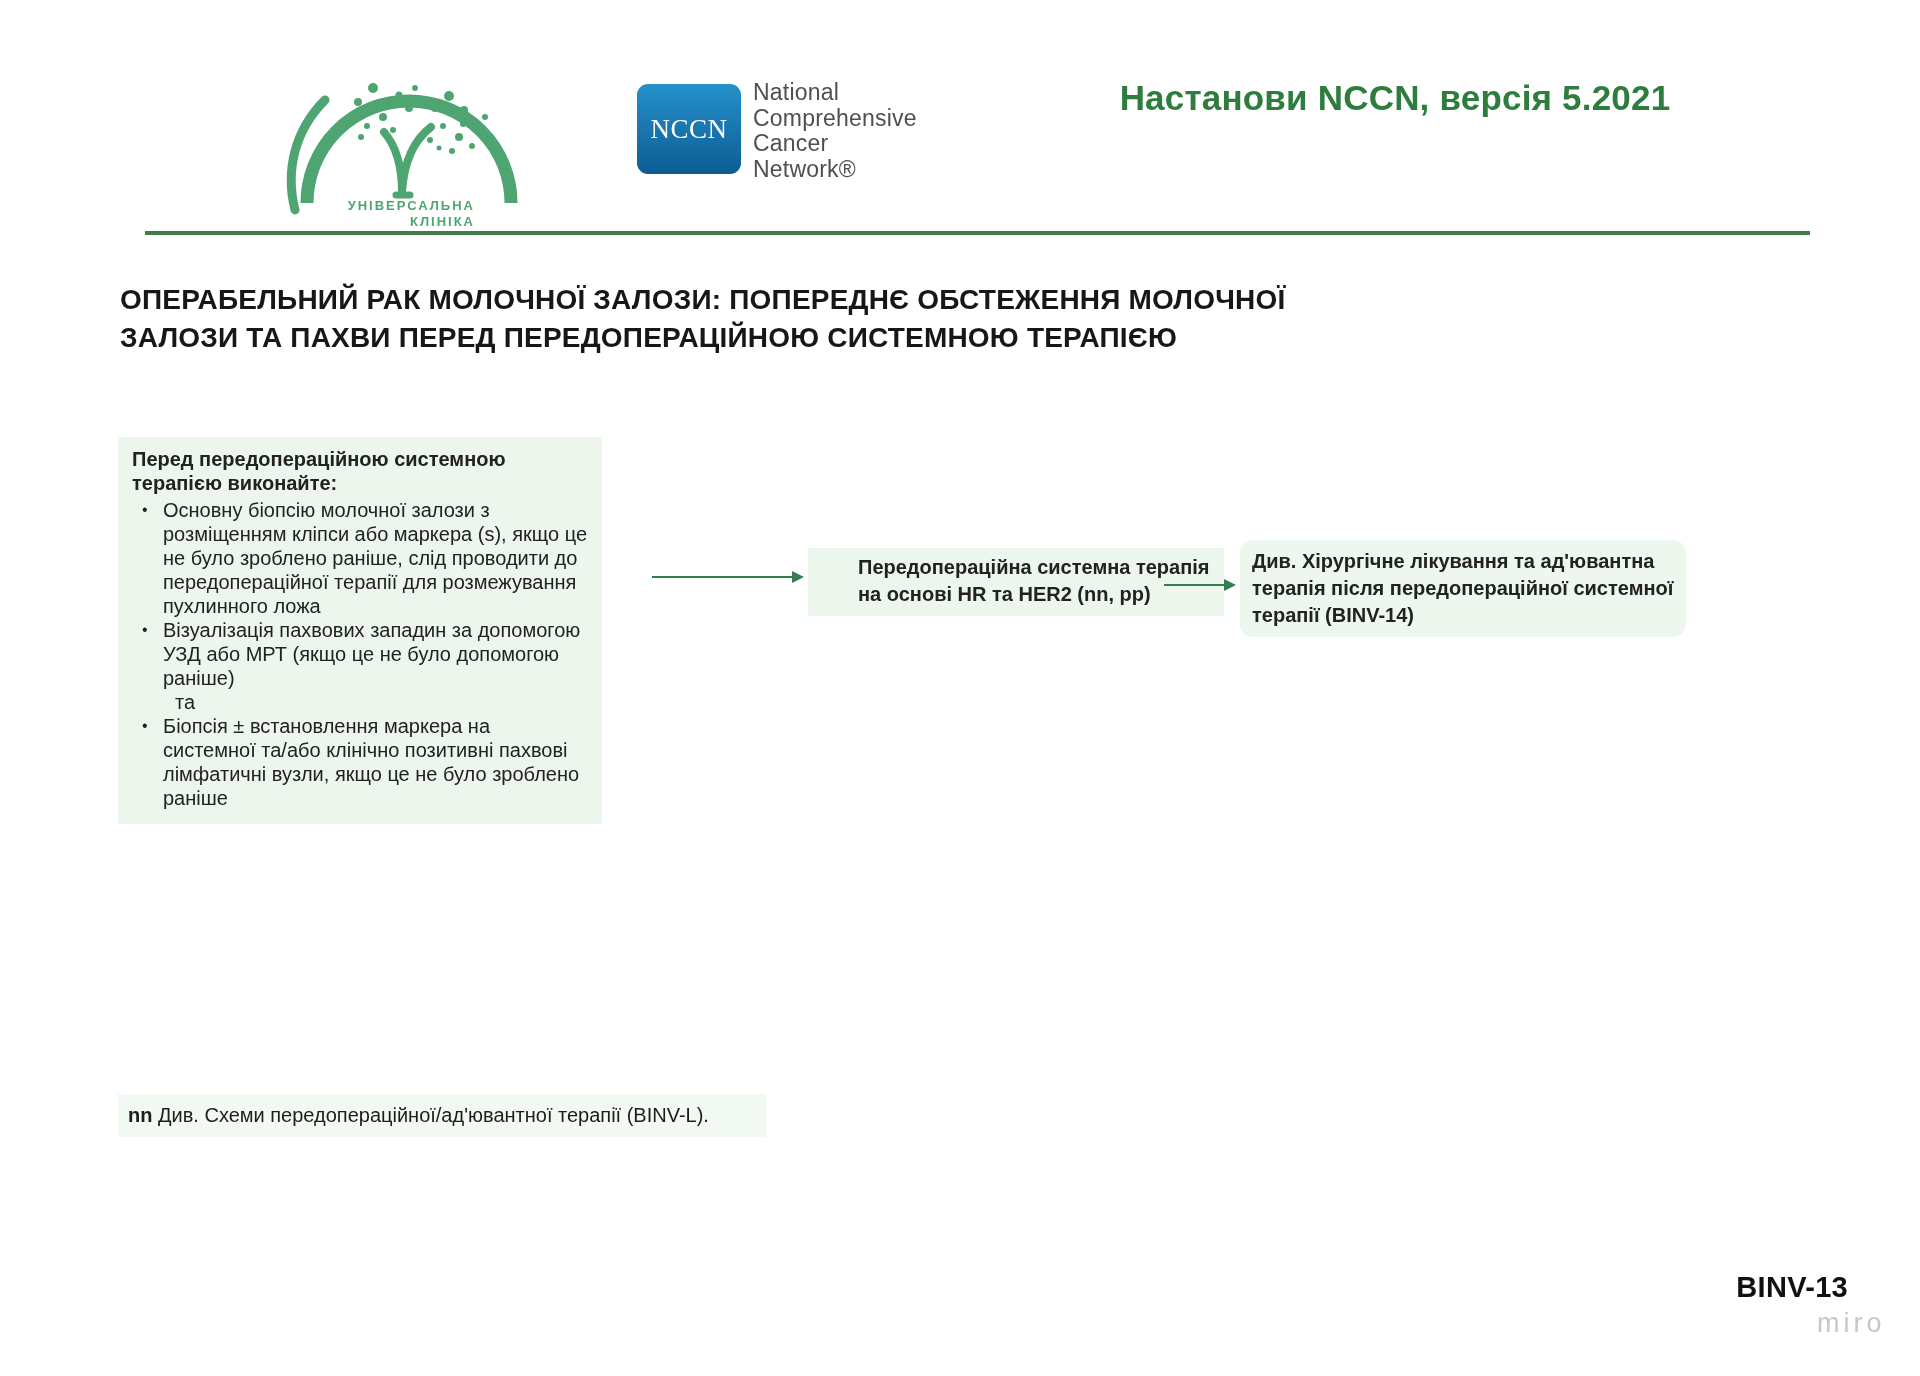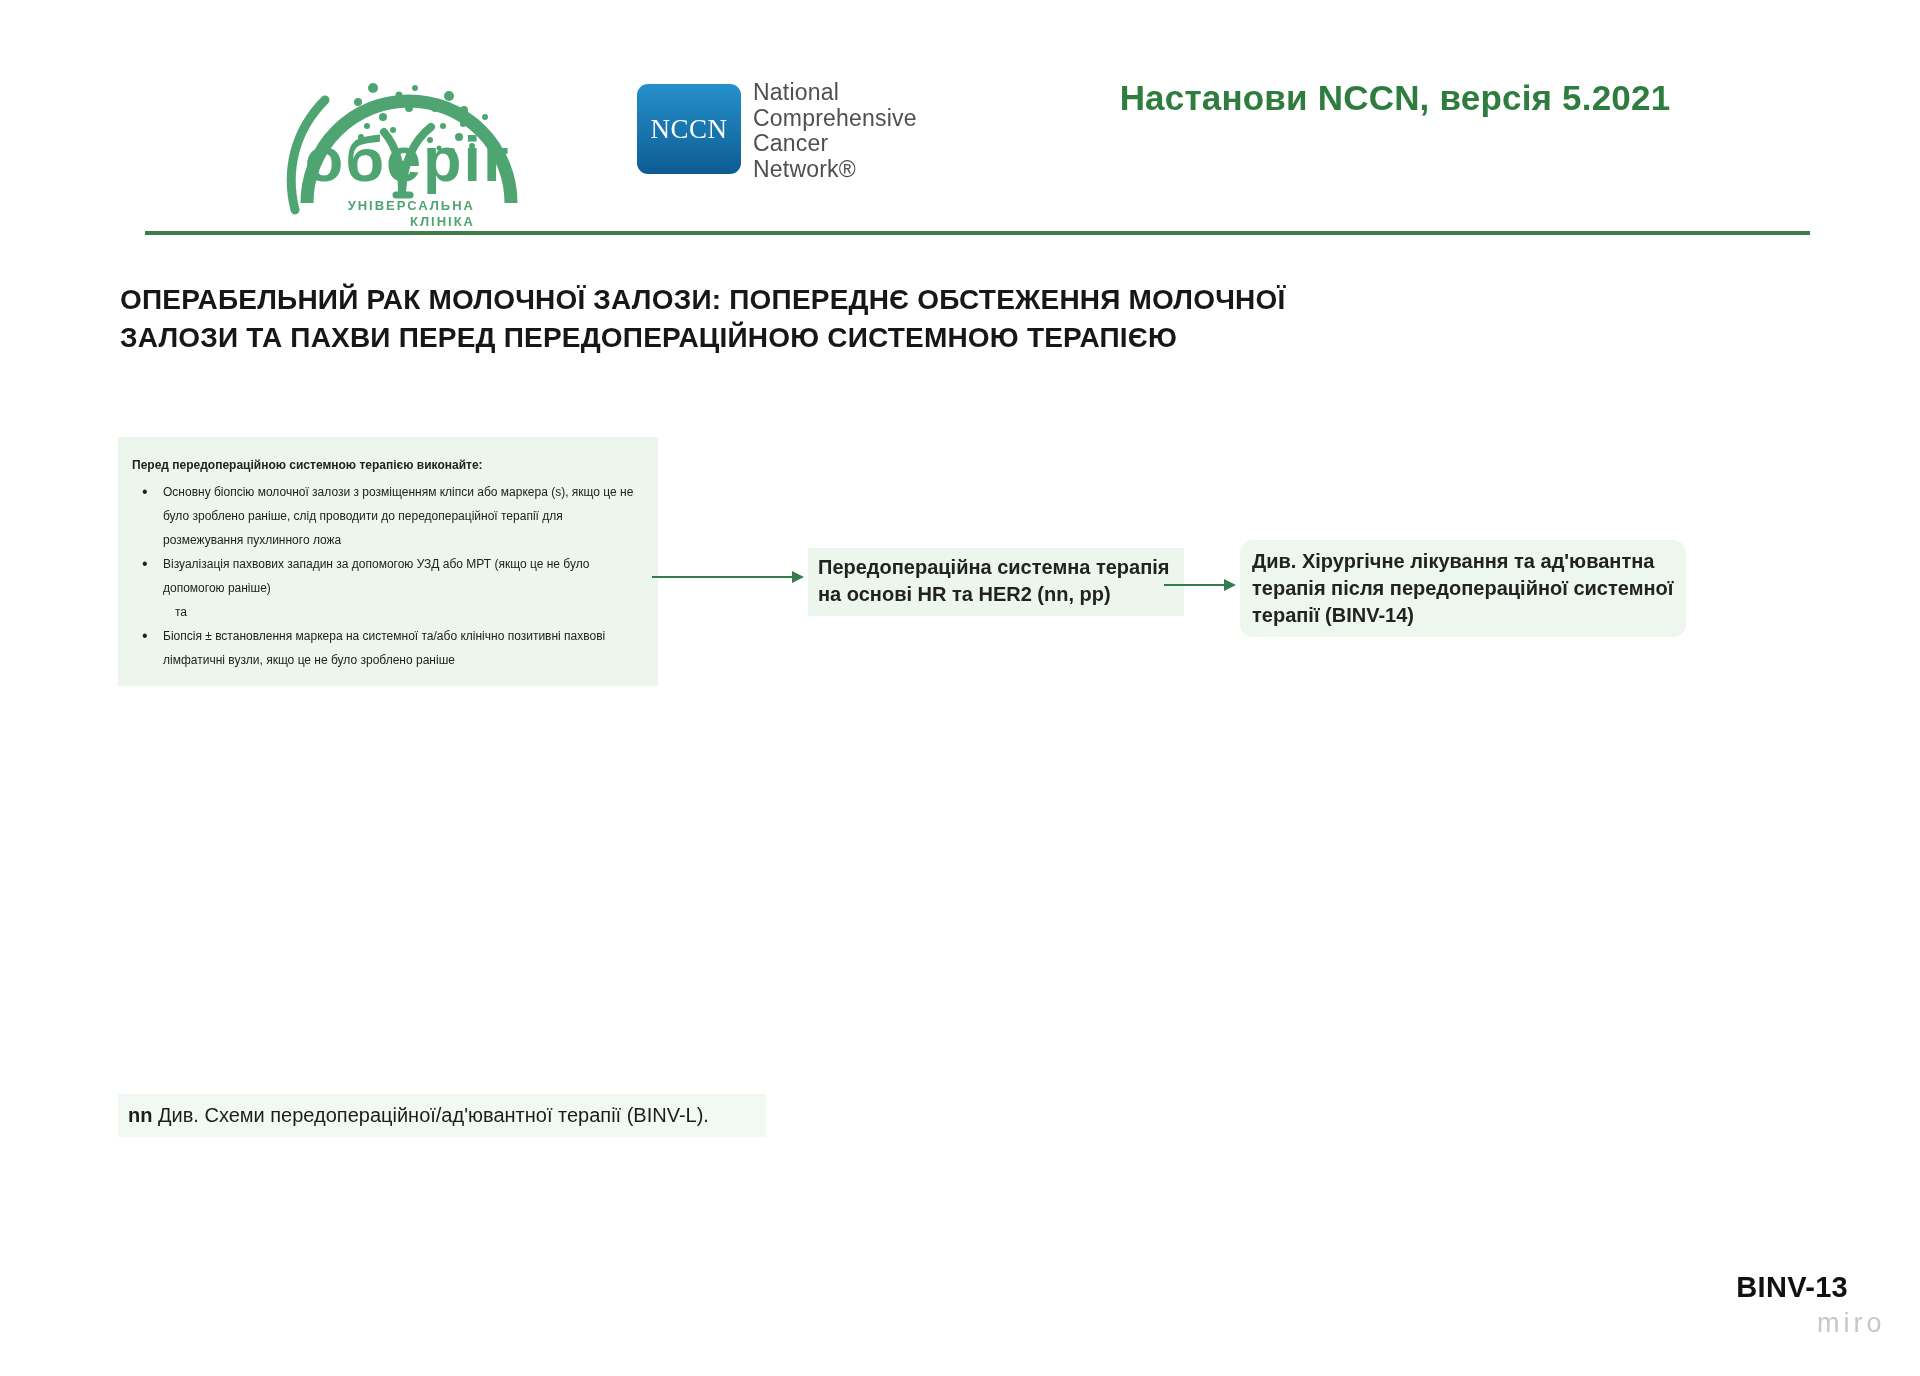--- a/index.html
+++ b/index.html
@@ -62,40 +62,40 @@
   #header-divider{left:145px;top:231px;width:1665px;height:4px;background:var(--rule-green);}
 
   
   #page-heading{
     left:120px;top:281px;width:1270px;
     font-size:28px;font-weight:bold;line-height:38px;color:#171717;letter-spacing:0.2px;
   }
 
   
   .flow-box{background:var(--box-bg);}
-  #pre-box{left:118px;top:437px;width:540px;padding:16px 14px 14px 14px;font-size:12px;line-height:24px;}
+  #pre-box{left:118px;top:437px;width:484px;padding:10px 14px 14px 14px;font-size:20px;line-height:24px;}
   #pre-box .box-title{font-weight:bold;margin-bottom:3px;}
   .bullet{position:relative;margin-left:31px;}
   .bullet::before{
     content:"\2022";position:absolute;left:-21px;top:0px;font-size:16px;color:#222;
   }
   .and-connector{margin-left:43px;}
 
   .arrow{height:2px;background:var(--arrow-green);}
   .arrow::after{
     content:"";position:absolute;right:-2px;top:-5px;width:0;height:0;
     border-left:12px solid var(--arrow-green);
     border-top:6px solid transparent;border-bottom:6px solid transparent;
   }
 
   #mid-box{
     left:808px;top:548px;padding:6px 14px 8px 10px;
     font-size:20px;font-weight:bold;line-height:27px;
   }
-  #mid-box div{white-space:nowrap;}
+  #mid-box div{white-space:nowrap;margin-left:40px;}
 
   #surgery-box{
     left:1240px;top:540px;width:446px;padding:8px 12px;background:var(--box-bg-light);
     font-size:20px;font-weight:bold;line-height:27px;border-radius:13px;
   }
 
   
   #footnotes{
     left:118px;top:1094px;width:648px;padding:8px 10px;background:var(--footnote-bg);
     font-size:20px;line-height:27px;color:#1d1d1d;
@@ -142,21 +142,20 @@
         <circle cx="180" cy="86" r="3"></circle>
         <circle cx="196" cy="97" r="4"></circle>
       <circle cx="167" cy="100" r="3"></circle>
         <circle cx="209" cy="106" r="3"></circle>
         <circle cx="222" cy="77" r="3"></circle>
       <circle cx="189" cy="111" r="3"></circle>
         <circle cx="200" cy="84" r="3"></circle>
         <circle cx="176" cy="108" r="2.5"></circle>
     </g>
   </svg>
-  <div class="clinic-wordmark">оберіг</div>
   <div class="clinic-subtitle">
     <div>УНІВЕРСАЛЬНА</div>
     <div>КЛІНІКА</div>
   </div>
 </div>
 
 <div class="abs" id="nccn-badge">
   <span>NCCN</span>
 </div>
 <div class="abs" id="nccn-name">

